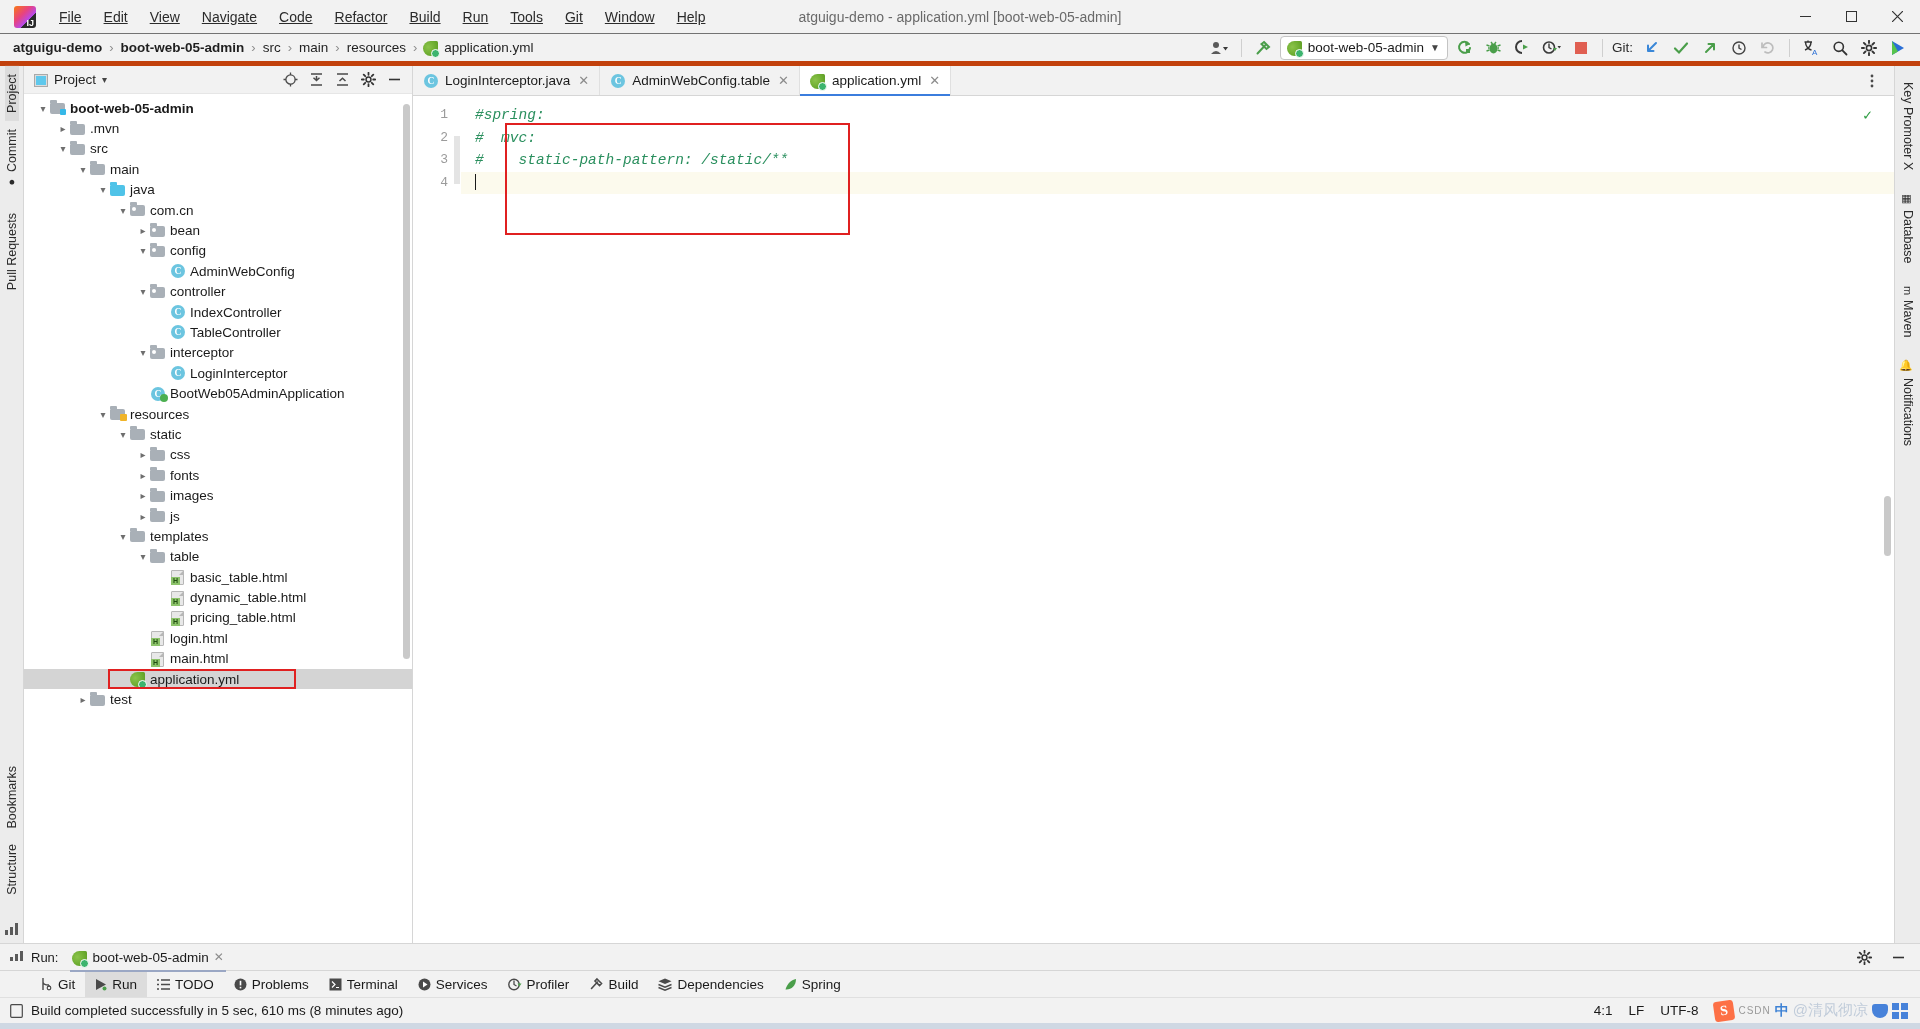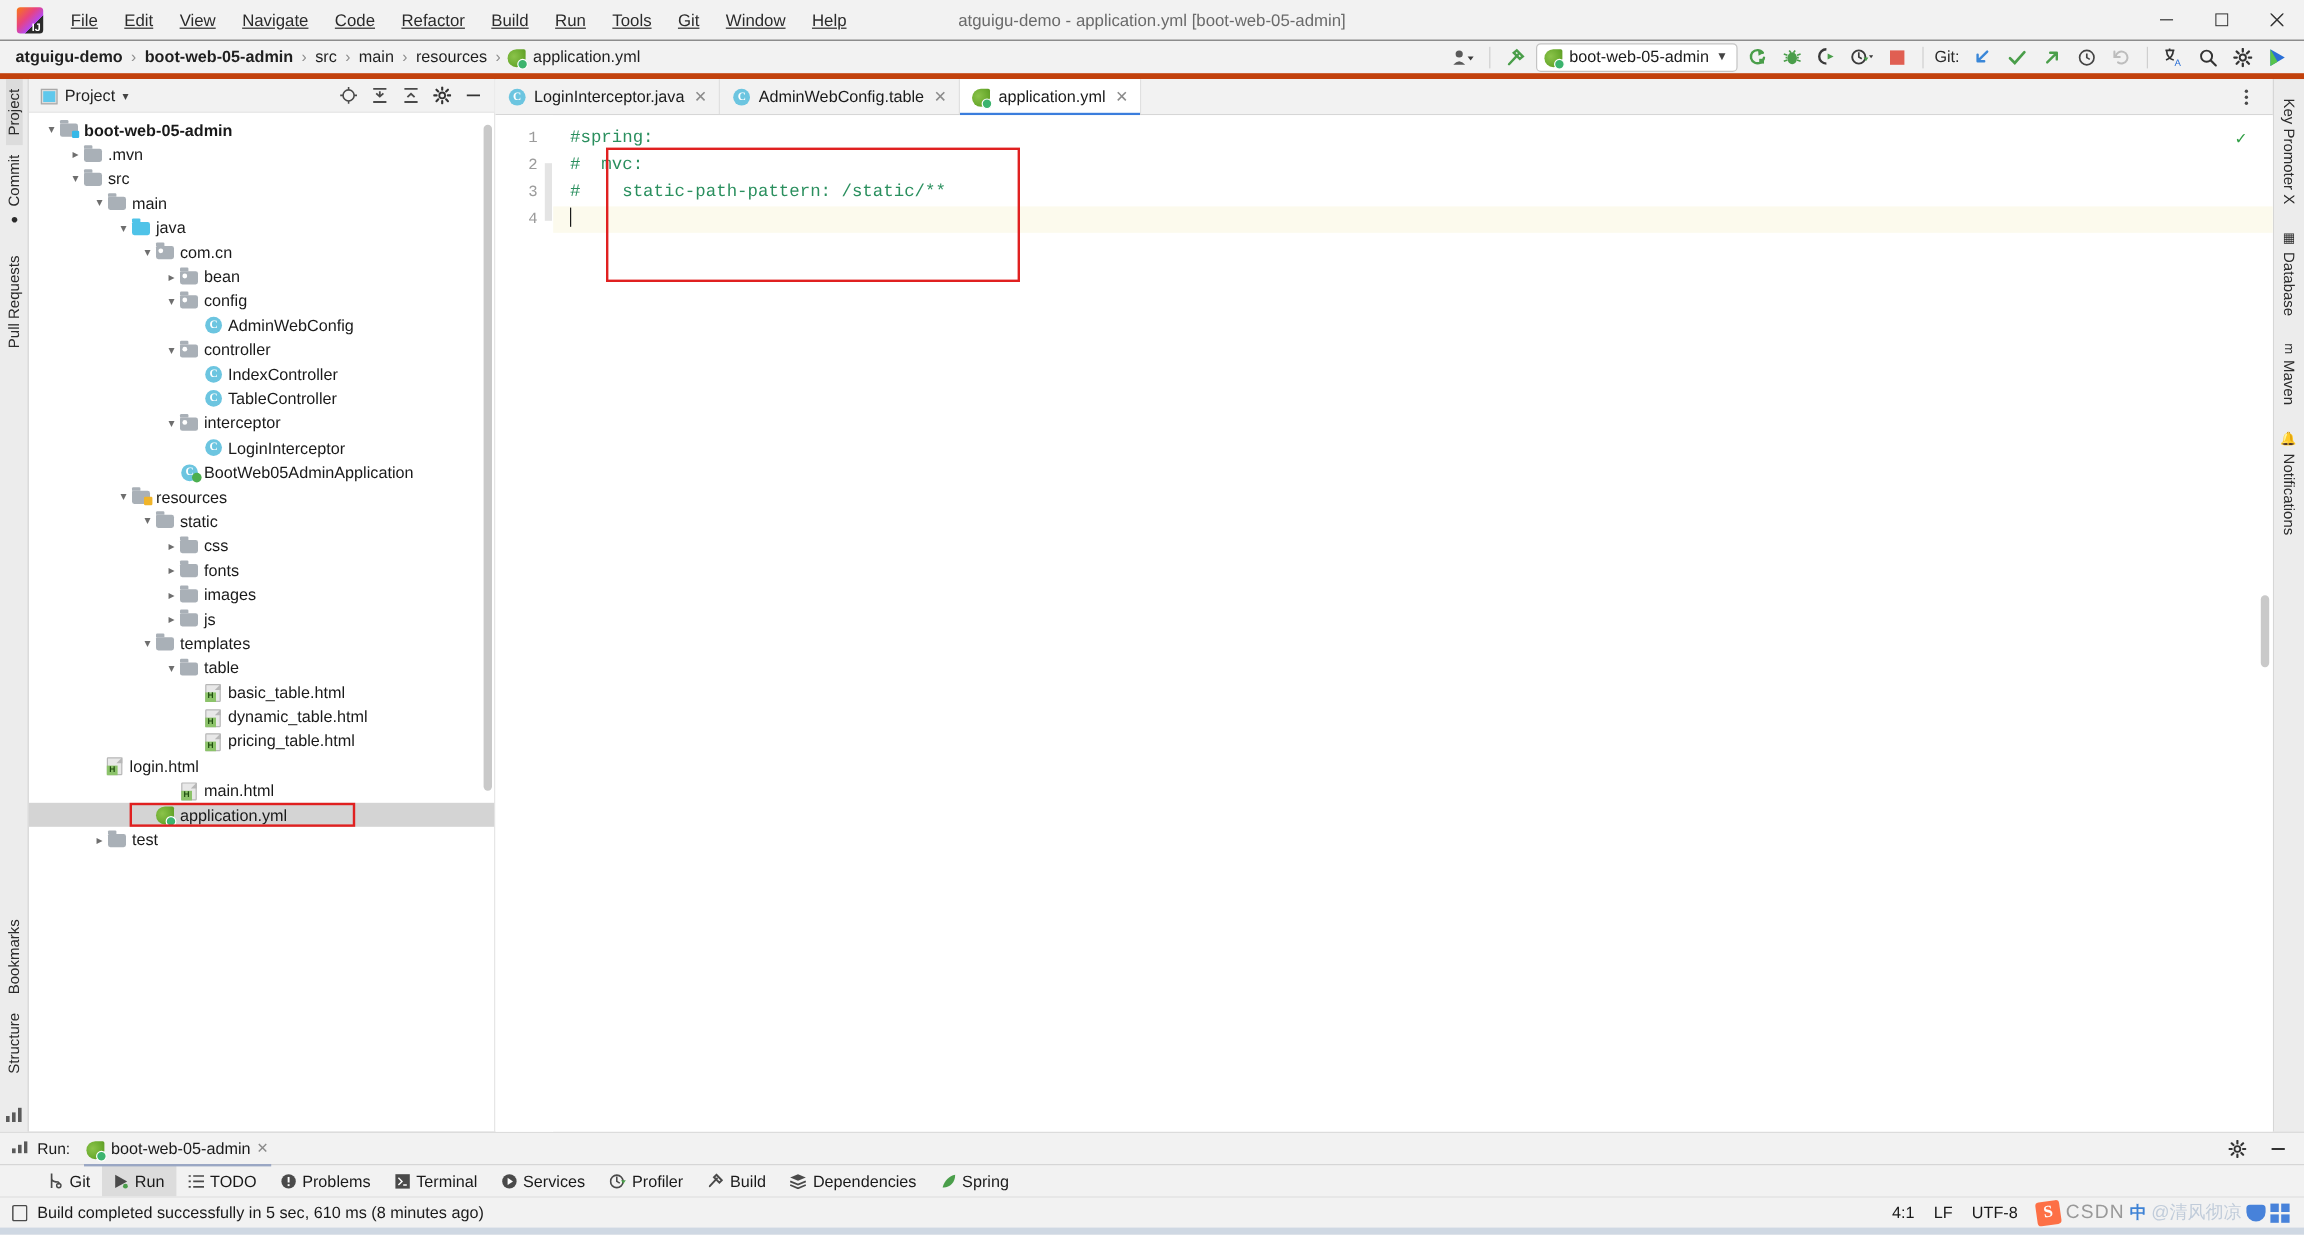--- a/index.html
+++ b/index.html
@@ -191,21 +191,21 @@
   .gutter div { height: 22.5px; line-height: 22.5px; padding-right: 12px; }
   .gutter-bar {
     position: absolute; left: 41px; top: 40px; width: 6px; height: 48px; background: #e4e4e4;
   }
   .code {
     flex: 1; padding-top: 8px; font-family: "Liberation Mono", monospace;
     font-size: 14.5px; position: relative; min-width: 0;
   }
   .cline { height: 22.5px; line-height: 22.5px; padding-left: 14px; white-space: pre; }
   .cline.cur { background: #fcfaed; }
-  .comment { color: #2a8f5e; }
+  .comment { color: #2a8f5e; font-style: italic; }
   .caret {
     display:inline-block; width:1px; height:16px; background:#1a1a1a;
     vertical-align:-3px;
   }
   .redbox {
     position: absolute; left: 44px; top: 27px; width: 345px; height: 112px;
     border: 2px solid #e02020; pointer-events: none;
   }
   .marker-ok { position:absolute; right: 22px; top: 10px; color: #2f9e44; font-size: 15px; font-weight:bold;}
   .e-scroll {
@@ -254,21 +254,21 @@
   }
   .status-right { margin-left: auto; display: flex; align-items: center; gap: 16px; padding-right: 4px; }
   .wm {
     display: flex; align-items: center; gap: 4px; opacity: 0.85;
   }
   .wm-s {
     width: 20px; height: 20px; background: #ff5a29; color:#fff; font-weight:bold;
     font-size: 14px; border-radius: 3px; text-align:center; line-height:20px;
     font-family: "Liberation Serif", serif; transform: rotate(-8deg);
   }
-  .wm-csdn { color: #8a8a8a; font-size: 16px; letter-spacing: 1px; }
+  .wm-csdn { color: #8a8a8a; font-size: 10px; letter-spacing: 1px; }
   .wm-cn { color: #1f6fd0; font-size: 14px; font-weight: bold; }
   .wm-txt { color: #b9c6d6; font-size: 15px; }
   .wm-ico { width: 16px; height: 14px; background:#2a6fd6; border-radius: 3px 3px 8px 8px; }
   .wm-grid { display:grid; grid-template-columns: 7px 7px; gap:2px; }
   .wm-grid i { display:block; width:7px; height:7px; background:#2a6fd6; }
   .bottom-edge { height: 6px; background: #cfd8e3; flex: none; }
   svg { display: block; }
 </style>
 </head>
 <body>
@@ -689,21 +689,21 @@
             </span>
             <span class="tlabel">dynamic_table.html</span>
           </div>
           <div class="trow" style="padding-left: 132px;">
             <span class="twist"></span>
             <span class="ic">
               <span class="htmlf"></span>
             </span>
             <span class="tlabel">pricing_table.html</span>
           </div>
-          <div class="trow" style="padding-left: 50px;">
+          <div class="trow" style="padding-left: 112px;">
             <span class="twist"></span>
             <span class="ic">
               <span class="htmlf"></span>
             </span>
             <span class="tlabel">login.html</span>
           </div>
           <div class="trow" style="padding-left: 112px;">
             <span class="twist"></span>
             <span class="ic">
               <span class="htmlf"></span>

